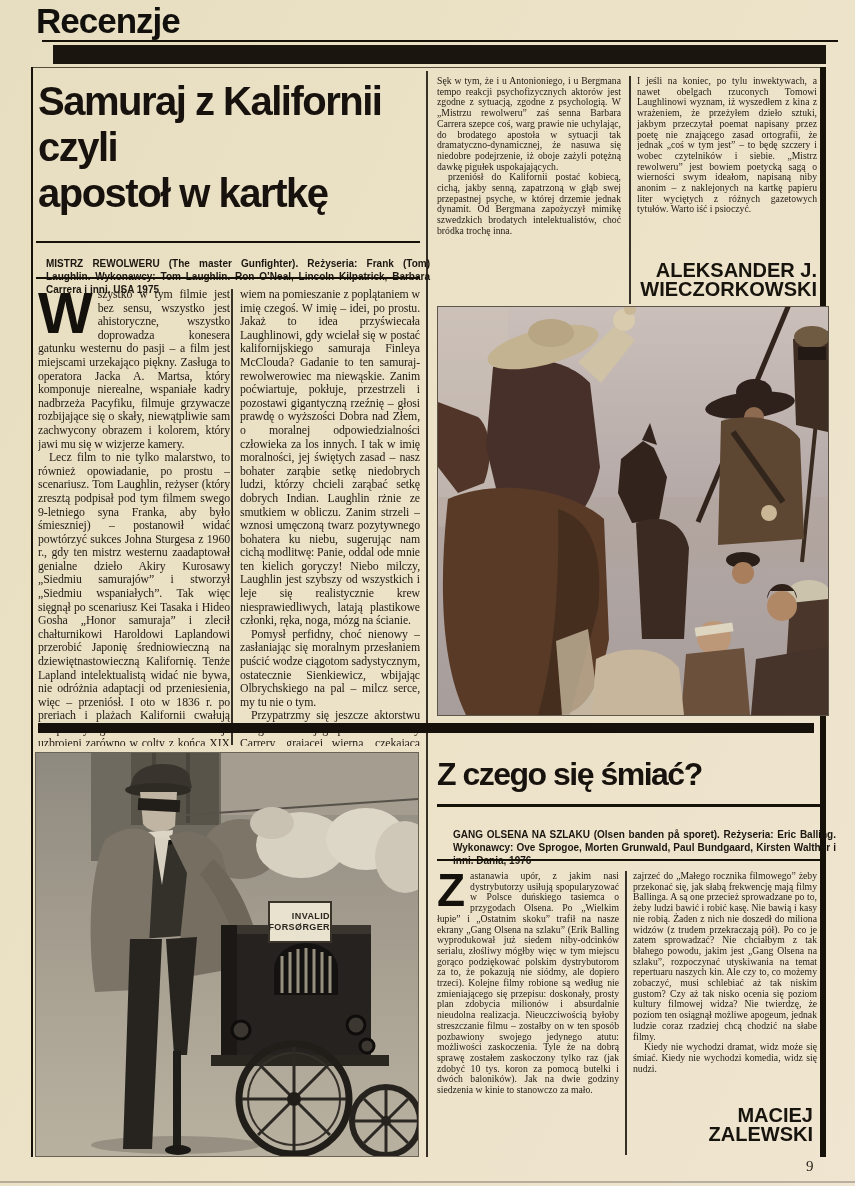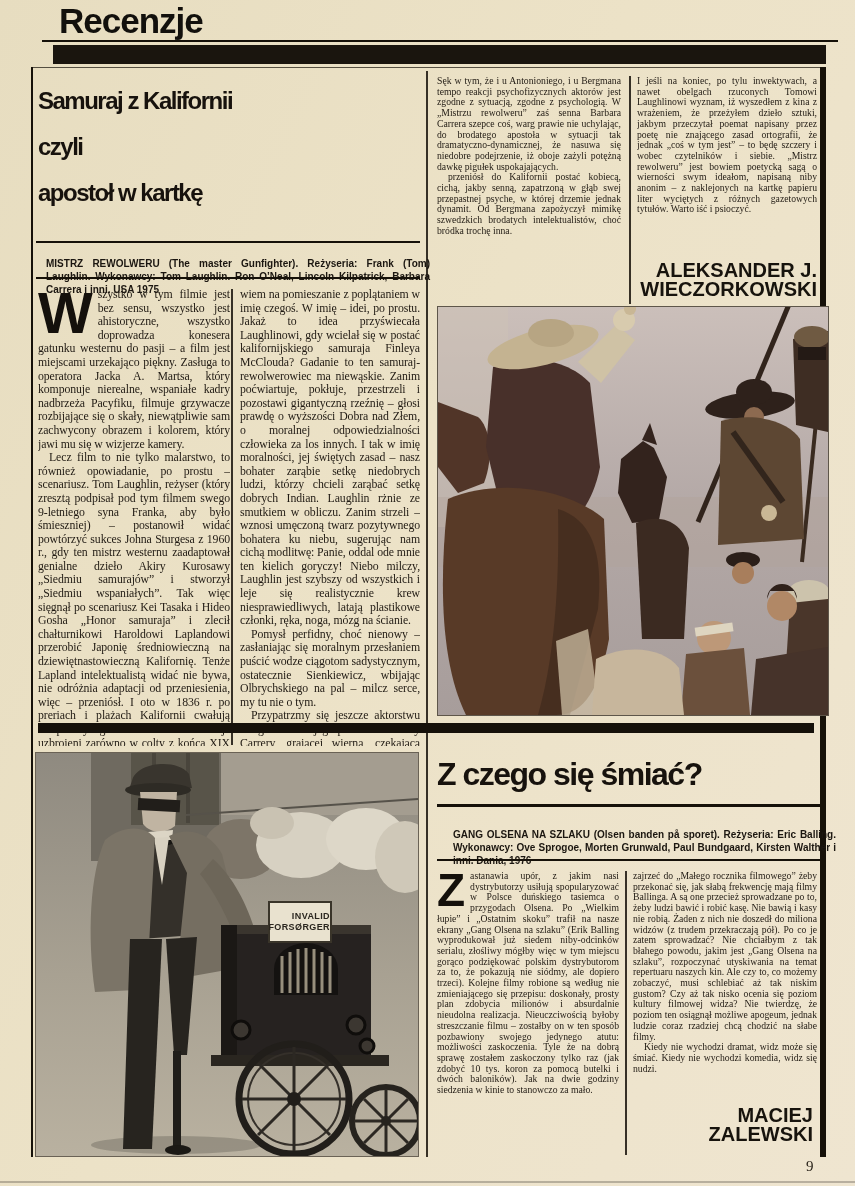--- a/index.html
+++ b/index.html
@@ -5,27 +5,27 @@
   html,body{margin:0;padding:0;background:#6b655c;}
   .page{
     position:relative;width:855px;height:1186px;margin:0 auto;
     background:linear-gradient(115deg,#e7ddc0 0%,#ece2c7 45%,#efe5d0 100%);
     overflow:hidden;font-family:"Liberation Serif",serif;color:#201a13;
   }
   .abs{position:absolute;}
   .rule{background:#161109;}
   .masthead{
     font-family:"Liberation Sans",sans-serif;font-weight:bold;
-    font-size:35px;letter-spacing:-1px;color:#12100c;margin-left:23px;
+    font-size:35px;letter-spacing:-1px;color:#12100c;
   }
   .headline{
     font-family:"Liberation Sans",sans-serif;font-weight:bold;
     color:#17120d;letter-spacing:-1.5px;
   }
-  .h1a{font-size:24px;line-height:46px;}
+  .h1a{font-size:40px;line-height:46px;}
   .h2a{font-size:32px;line-height:52px;}
   .credits{
     font-family:"Liberation Sans",sans-serif;font-weight:bold;
     font-size:10px;line-height:13px;text-align:justify;color:#1b1610;
   }
   .col{ text-align:justify;overflow:hidden; }
   .col p{margin:0;padding:0;}
   .col p + p{text-indent:11px;}
   .big-body{font-size:11.8px;line-height:13.6px;letter-spacing:-0.1px;}
   .small-body{font-size:9.7px;line-height:10.7px;}

